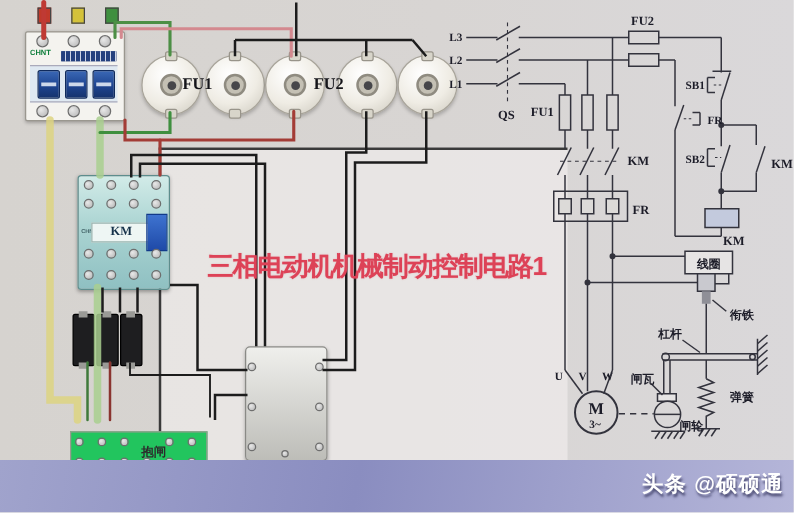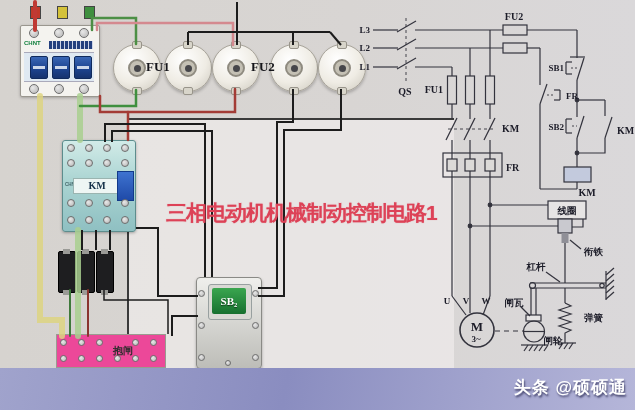--- a/index.html
+++ b/index.html
@@ -53,21 +53,21 @@
     font-size:10px;font-weight:bold;color:#16324a;line-height:13px;}
   #contactor .cbrand{position:absolute;left:2px;top:41px;font-size:4.5px;font-weight:bold;color:#44666a;}
   #contactor .module{position:absolute;left:54px;top:30px;width:15px;height:28px;
     background:linear-gradient(180deg,#3e73d0,#1f4aa8);border:1px solid #123a8a;}
   
   #blocks{left:58px;top:250px;width:54px;height:42px;z-index:10;}
   #blocks .blk{position:absolute;top:1px;width:16px;height:40px;background:#1e1e20;border:1px solid #000;border-radius:2px;}
   #blocks .blk::before,#blocks .blk::after{content:"";position:absolute;left:4px;width:7px;height:5px;background:#9a9a96;}
   #blocks .blk::before{top:-3px;} #blocks .blk::after{bottom:-3px;}
   
-  #strip{left:56px;top:334px;width:108px;height:32px;background:#ec4899;
+  #strip{left:56px;top:345px;width:108px;height:32px;background:#22c55e;
     border:1px solid #9a9a90;z-index:10;}
   #strip .lab{position:absolute;left:56px;top:9px;font-size:10px;font-weight:bold;color:#2c2c2c;z-index:2;}
   
   #buttons{left:196px;top:277px;width:64px;height:90px;border-radius:4px;
     background:linear-gradient(180deg,#efefec 0%,#d3d3cf 55%,#bdbdb8 100%);
     border:1px solid #8a8a86;z-index:10;box-shadow:0 2px 3px rgba(0,0,0,.3);}
   .btn{position:absolute;left:11px;width:42px;height:34px;background:#d9d9d4;border:1px solid #98a0a0;border-radius:3px;}
   .btn .inner{position:absolute;left:3px;top:3px;width:34px;height:26px;border-radius:2px;
     text-align:center;line-height:26px;font-family:"Liberation Serif",serif;
     font-size:11px;font-weight:bold;color:#fff;text-shadow:0 1px 1px rgba(0,0,0,.6);}
@@ -187,23 +187,20 @@
   <span class="lab">抱闸</span>
 </div>
 
 <div class="abs" id="buttons">
   <span class="scr sm" style="left:1px;top:12px;width:7px;height:7px;"></span>
     <span class="scr sm" style="left:55px;top:12px;width:7px;height:7px;"></span>
   <span class="scr sm" style="left:1px;top:44px;width:7px;height:7px;"></span>
     <span class="scr sm" style="left:55px;top:44px;width:7px;height:7px;"></span>
   <span class="scr sm" style="left:1px;top:76px;width:7px;height:7px;"></span>
     <span class="scr sm" style="left:55px;top:76px;width:7px;height:7px;"></span>
-  <div class="btn" id="btn-green">
-    <div class="inner">SB₂</div>
-  </div>
   <span class="scr sm" style="left:28px;top:82px;width:6px;height:6px;"></span>
 </div>
 
 <svg class="abs" id="wires" width="635" height="368" viewBox="0 0 635 368">
 
   <g fill="none" stroke-linecap="round">
     <path d="M35,2 V30" stroke="#bf3a34" stroke-width="4"></path>
     <path d="M40,96 V320 H62 V336" stroke="#ddd481" stroke-width="6" opacity="0.85"></path>
     <path d="M80,96 V140" stroke="#a9cf8f" stroke-width="6" opacity="0.85"></path>
     <path d="M78,230 V336" stroke="#a9cf8f" stroke-width="6" opacity="0.85"></path>

